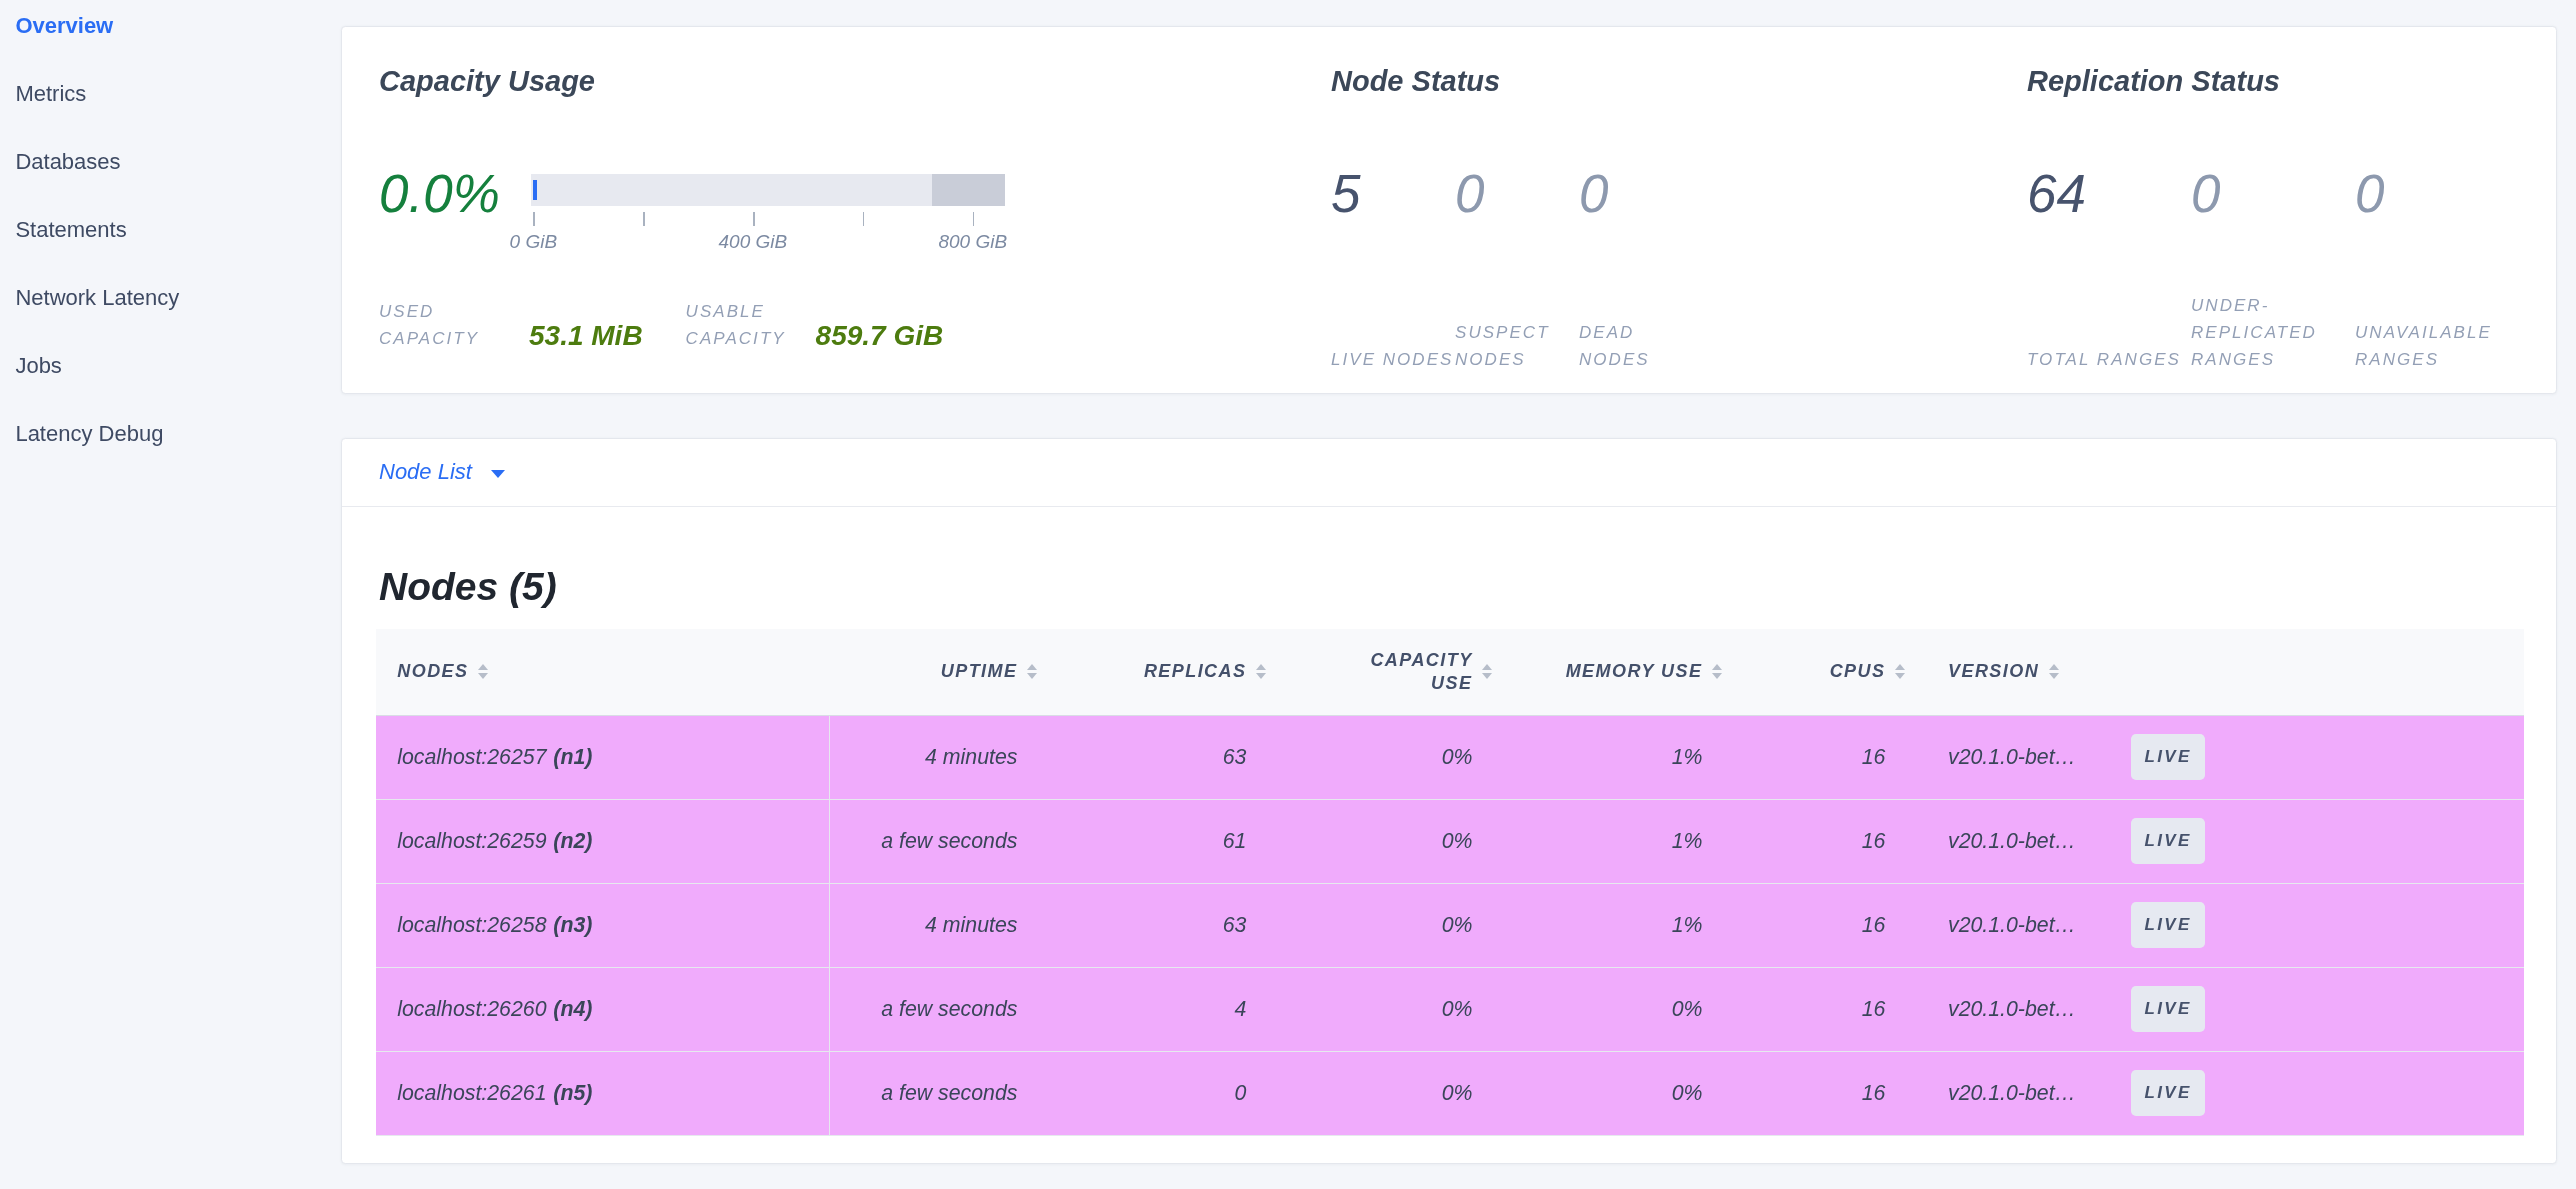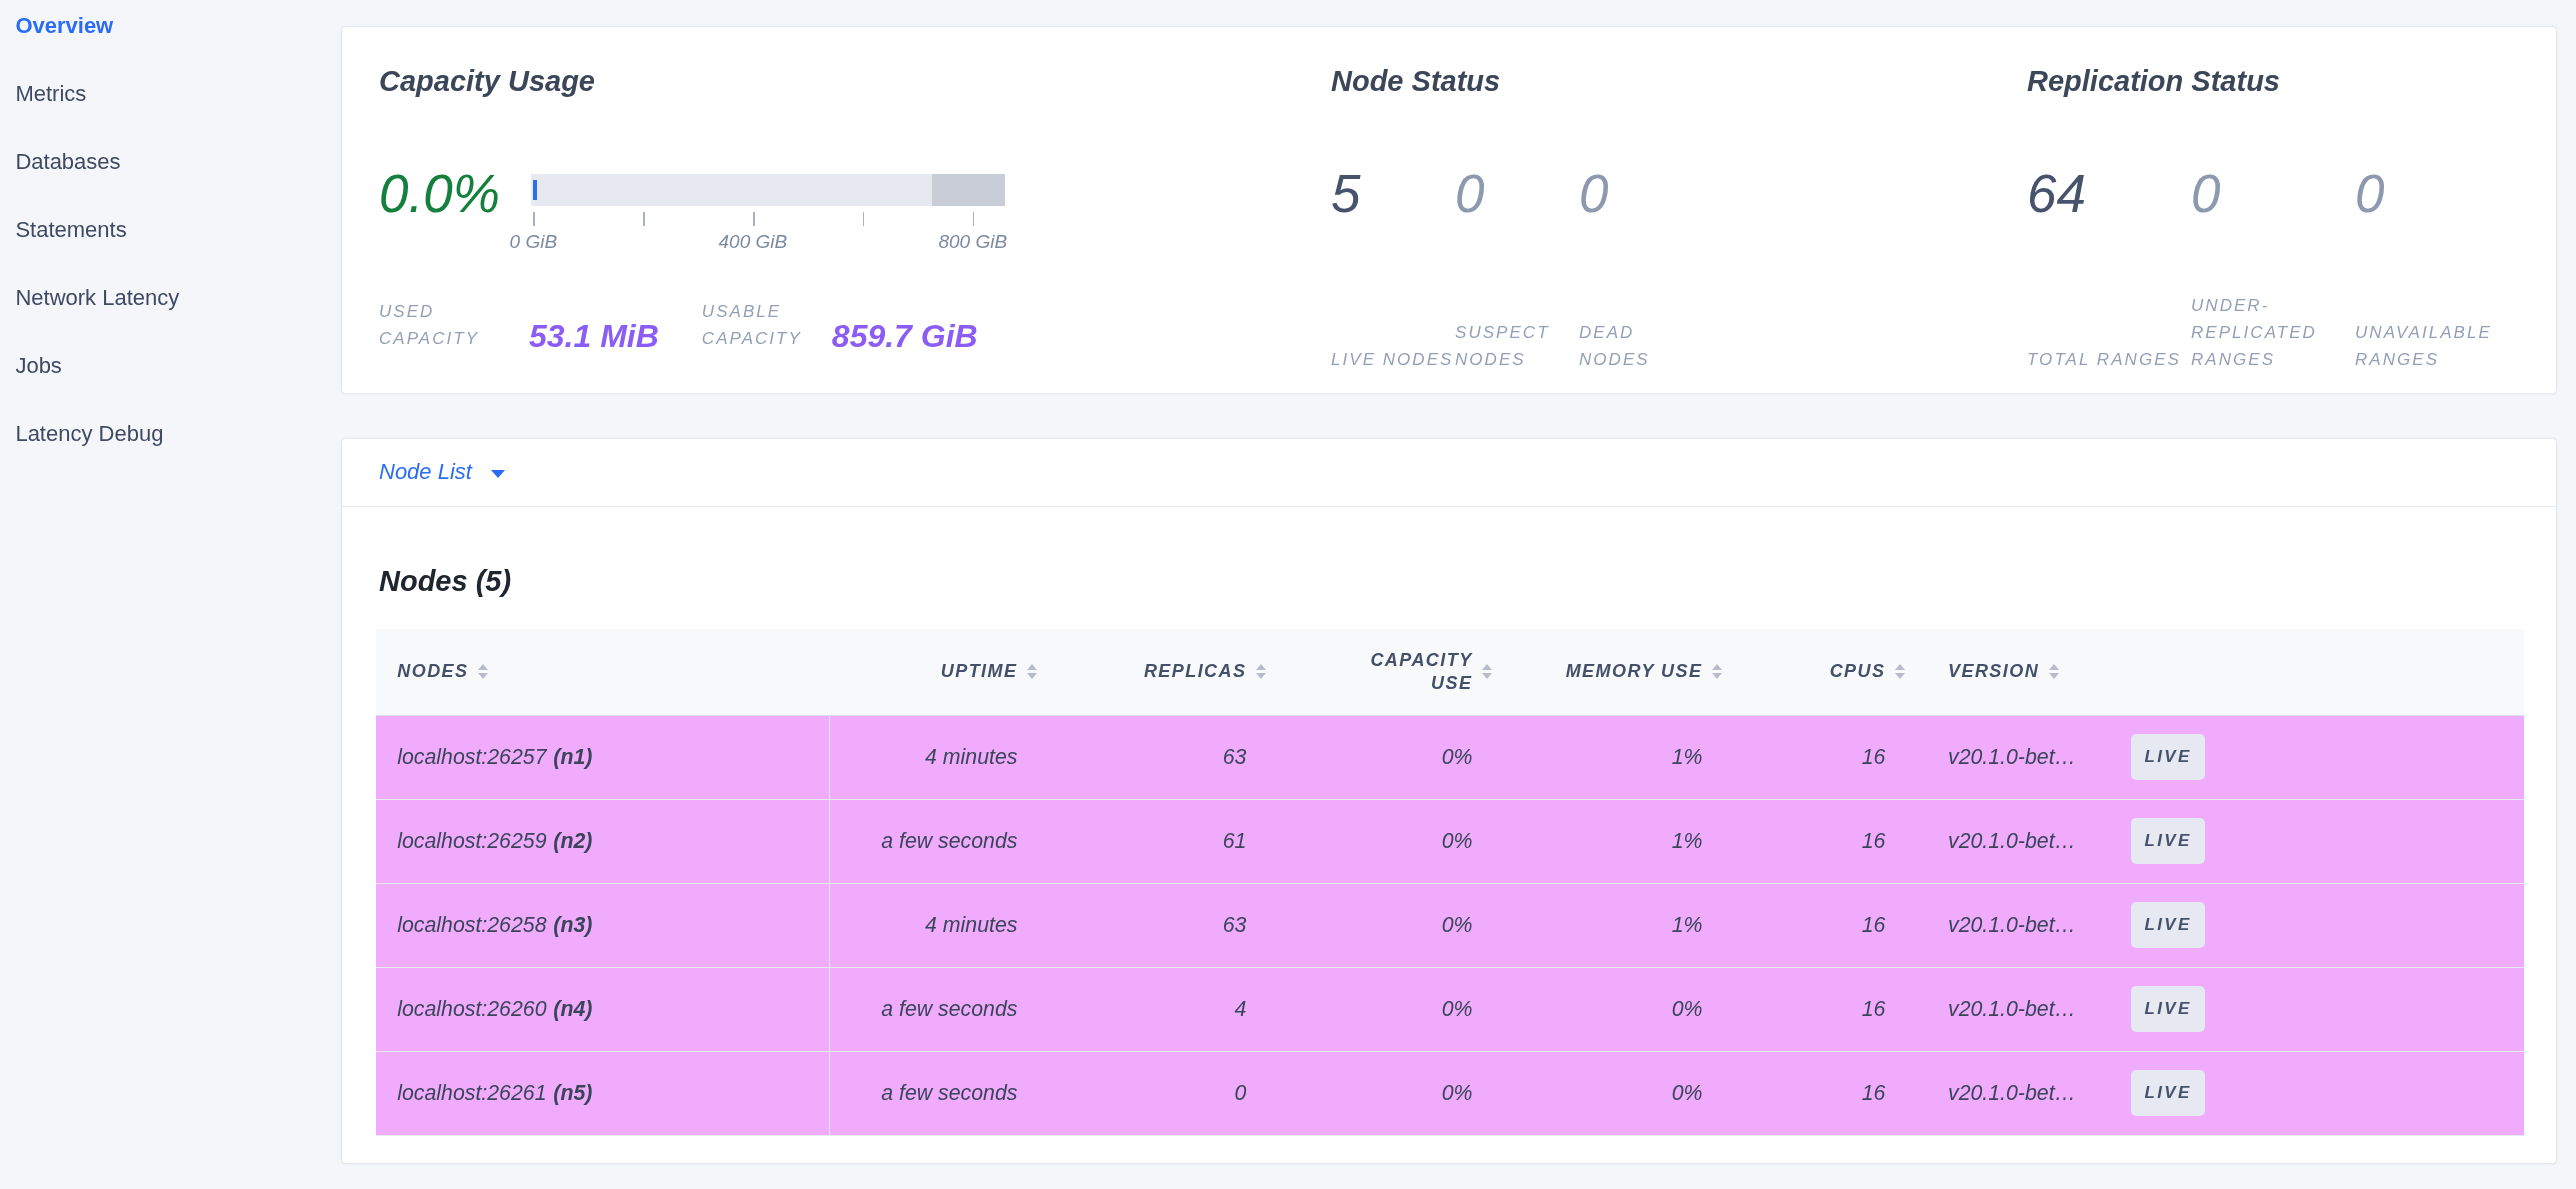--- a/index.html
+++ b/index.html
@@ -31,38 +31,38 @@
   .bar-dark{position:absolute;top:0;height:100%;right:0;background:#c9cdd8;}
   .bar-marker{position:absolute;top:6px;width:3.4px;height:20.5px;background:#2a6df4;}
   .bar-ticks{position:relative;height:13.6px;margin-top:6.8px;}
   .tick{position:absolute;top:0;width:1.7px;height:13.6px;background:#a9b2c0;}
   .bar-labels{position:relative;height:22px;margin-top:5.1px;}
   .bar-label{position:absolute;top:0;transform:translateX(-50%);font-size:19px;color:#7c8aa2;white-space:nowrap;}
 
   .cap-stats{position:absolute;left:37px;top:271px;display:flex;align-items:flex-end;}
   .pair-label{font-size:17px;color:#939fb5;letter-spacing:0.12em;line-height:27px;}
   .pl-1{width:128px;} .pl-2{width:118px;margin-left:43px;}
-  .pair-value{font-size:32px;font-weight:700;color:#8b5cf6;line-height:34px;margin-bottom:-1.7px;}
+  .pair-value{font-size:28px;font-weight:700;color:#4d7c0f;line-height:34px;margin-bottom:-1.7px;}
   .pv-1{margin-left:22px;} .pv-2{margin-left:12px;}
 
   .stat-values{position:absolute;top:140px;display:flex;}
   .sv-node{left:989px;} .sv-repl{left:1685px;}
   .stat-values .v{font-size:53px;font-weight:500;color:#8d99ae;line-height:1;}
   .stat-values .v.primary{color:#47536d;}
   .stat-labels{position:absolute;top:256px;height:90px;display:flex;align-items:flex-end;}
   .sl-node{left:989px;} .sl-repl{left:1685px;}
   .stat-labels .l{font-size:17px;color:#939fb5;letter-spacing:0.12em;line-height:27px;}
   .w145{width:124px;} .w192{width:164px;}
 
   
   .nl-header{height:67px;border-bottom:0.9px solid #e8eaef;display:flex;align-items:center;padding-left:37px;}
   .nl-dd{display:flex;align-items:center;color:#2a6df4;font-size:22px;cursor:pointer;}
   .caret{width:0;height:0;border-left:7.7px solid transparent;border-right:7.7px solid transparent;
          border-top:8.5px solid #2a6df4;margin-left:19px;margin-top:3.4px;}
-  .nl-title{position:absolute;left:37px;top:126px;font-size:29px;font-weight:700;color:#20262f;margin:0;}
+  .nl-title{position:absolute;left:37px;top:126px;font-size:39px;font-weight:700;color:#20262f;margin:0;}
 
   .table{position:absolute;left:34px;top:190px;width:2148px;}
   .thead{display:flex;height:87px;background:#f8f9fb;border-bottom:1.7px solid #d9dde5;box-sizing:border-box;}
   .th{display:flex;align-items:center;box-sizing:border-box;font-size:18px;font-weight:700;
       letter-spacing:0.08em;color:#44506a;cursor:pointer;}
   .th.right{justify-content:flex-end;padding-right:5.1px;}
   .th .lbl{white-space:nowrap;}
   .th .lbl.wrap{white-space:normal;width:102px;text-align:right;line-height:23px;}
   .sort{display:flex;flex-direction:column;align-items:center;margin-left:8.5px;width:12px;flex:0 0 auto;}
   .sort i{display:block;width:0;height:0;border-left:5.1px solid transparent;border-right:5.1px solid transparent;}

